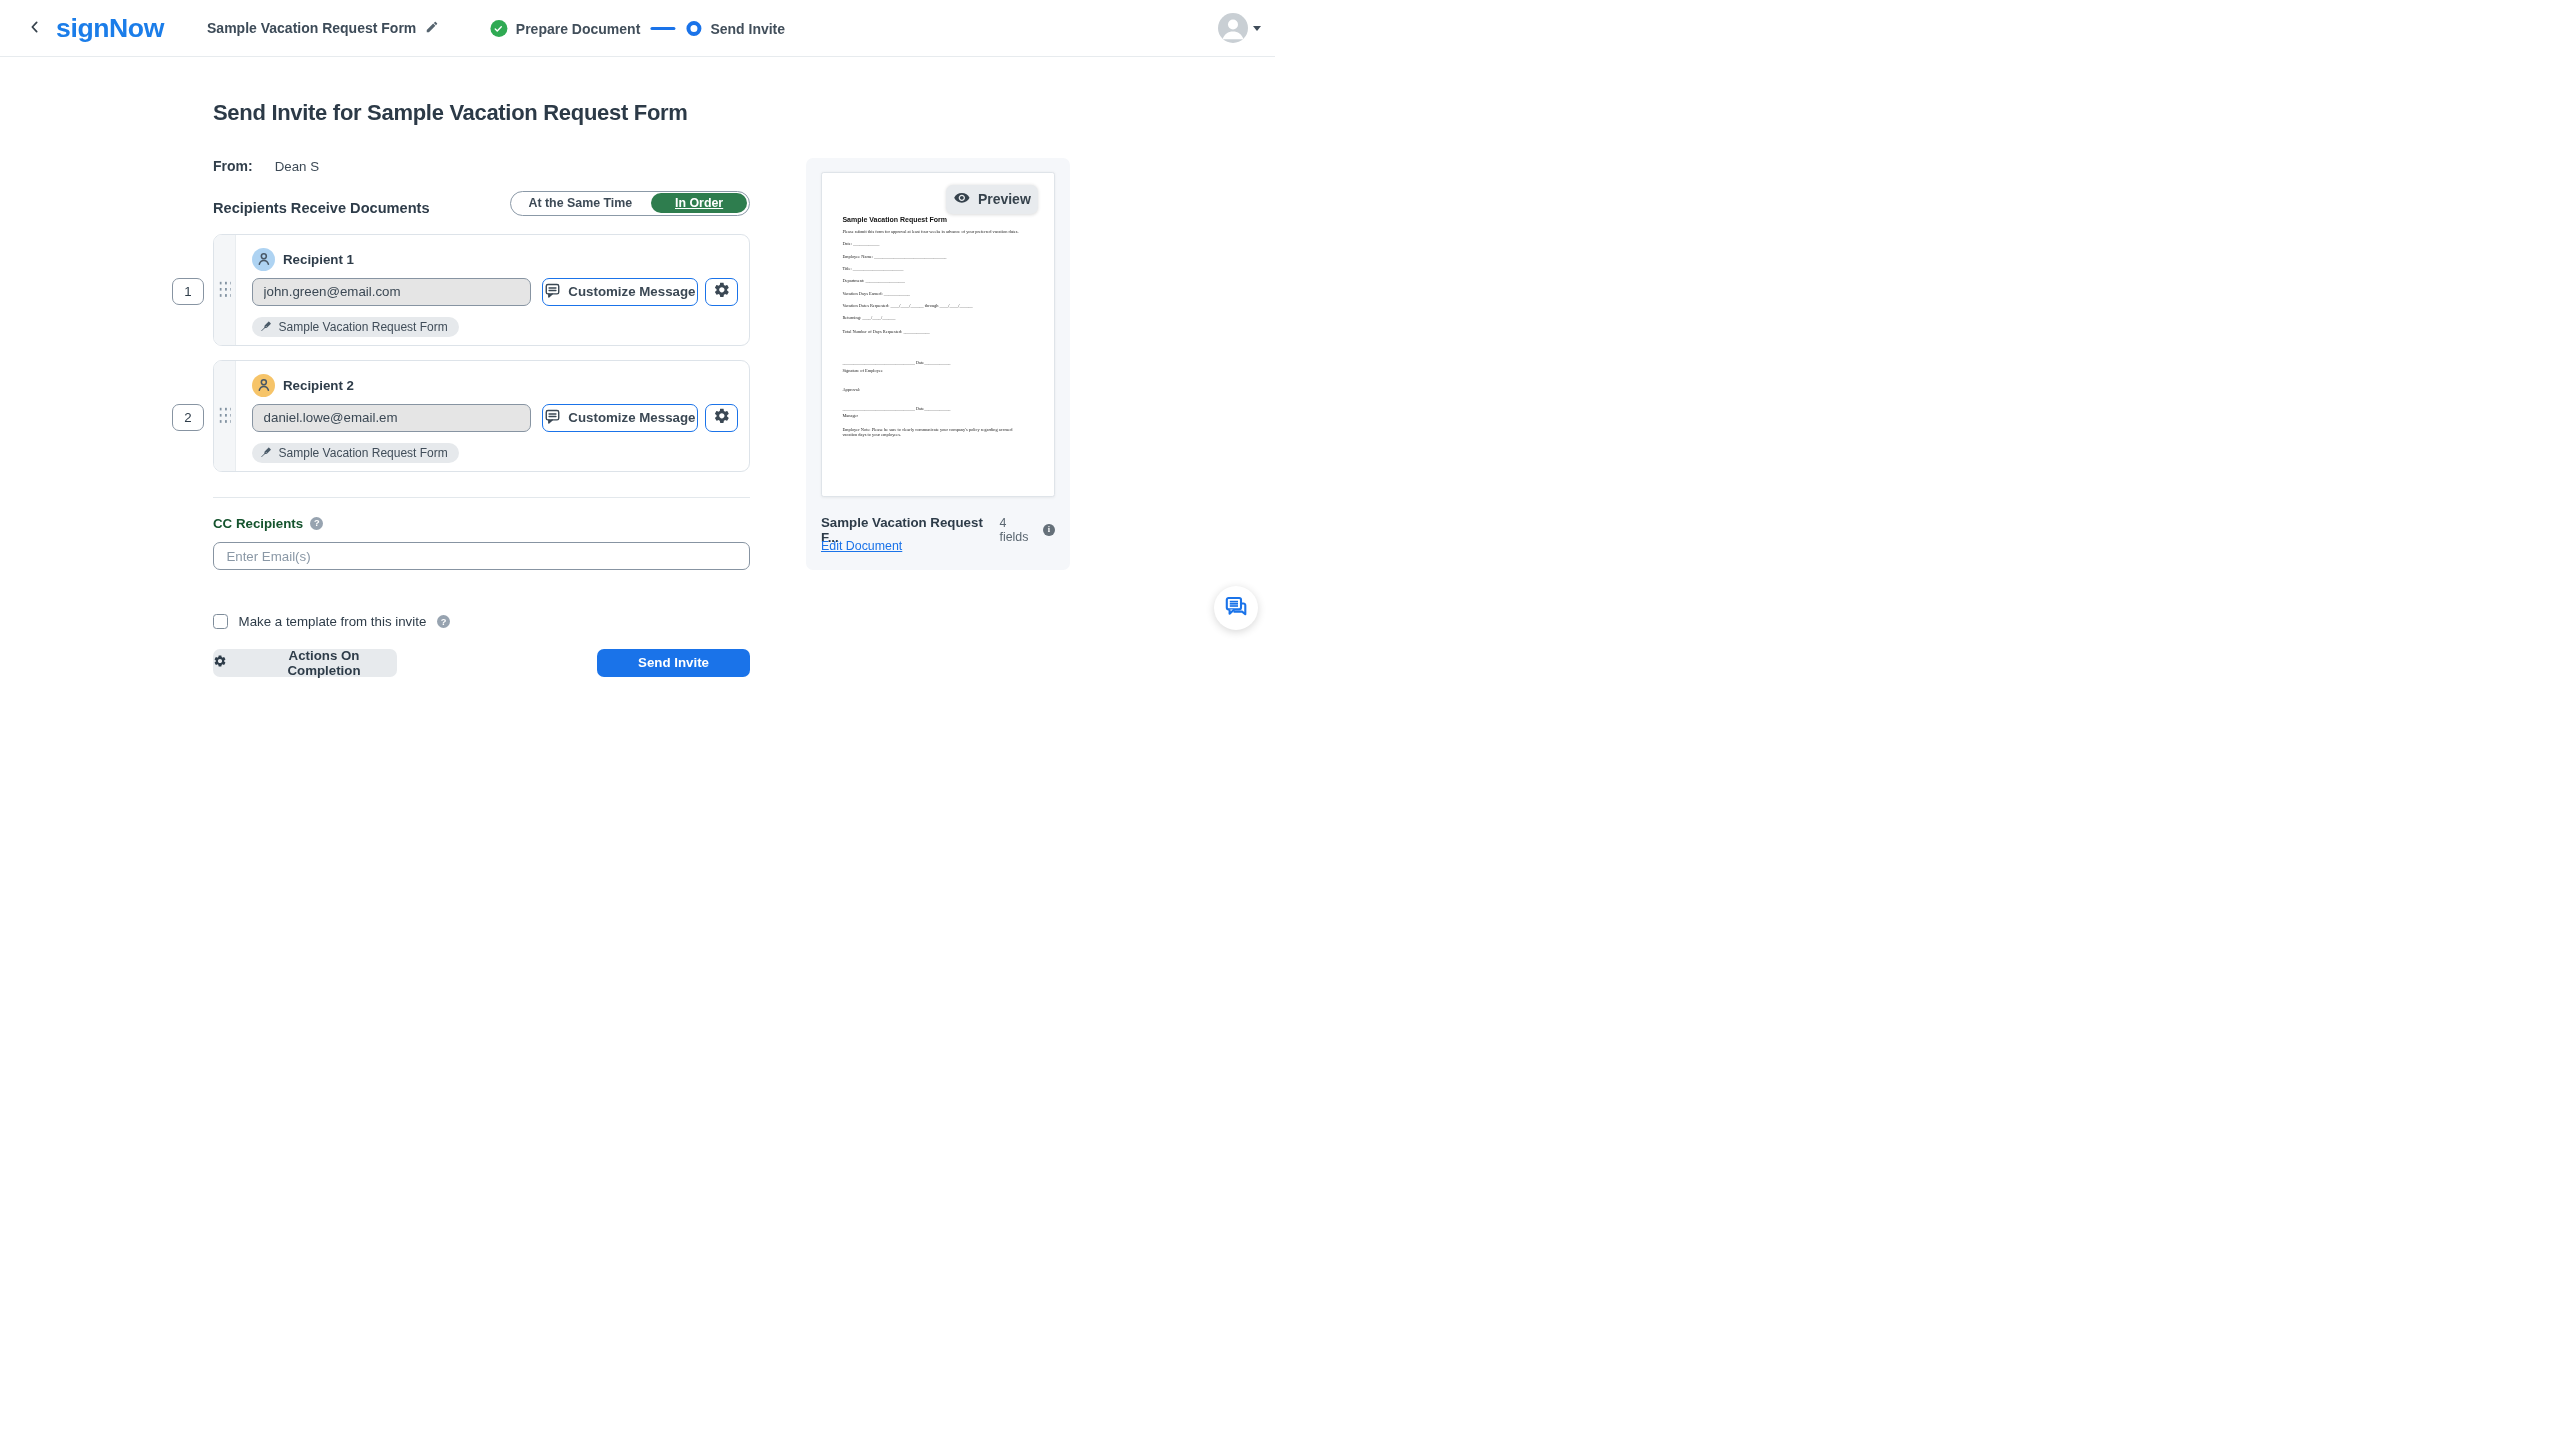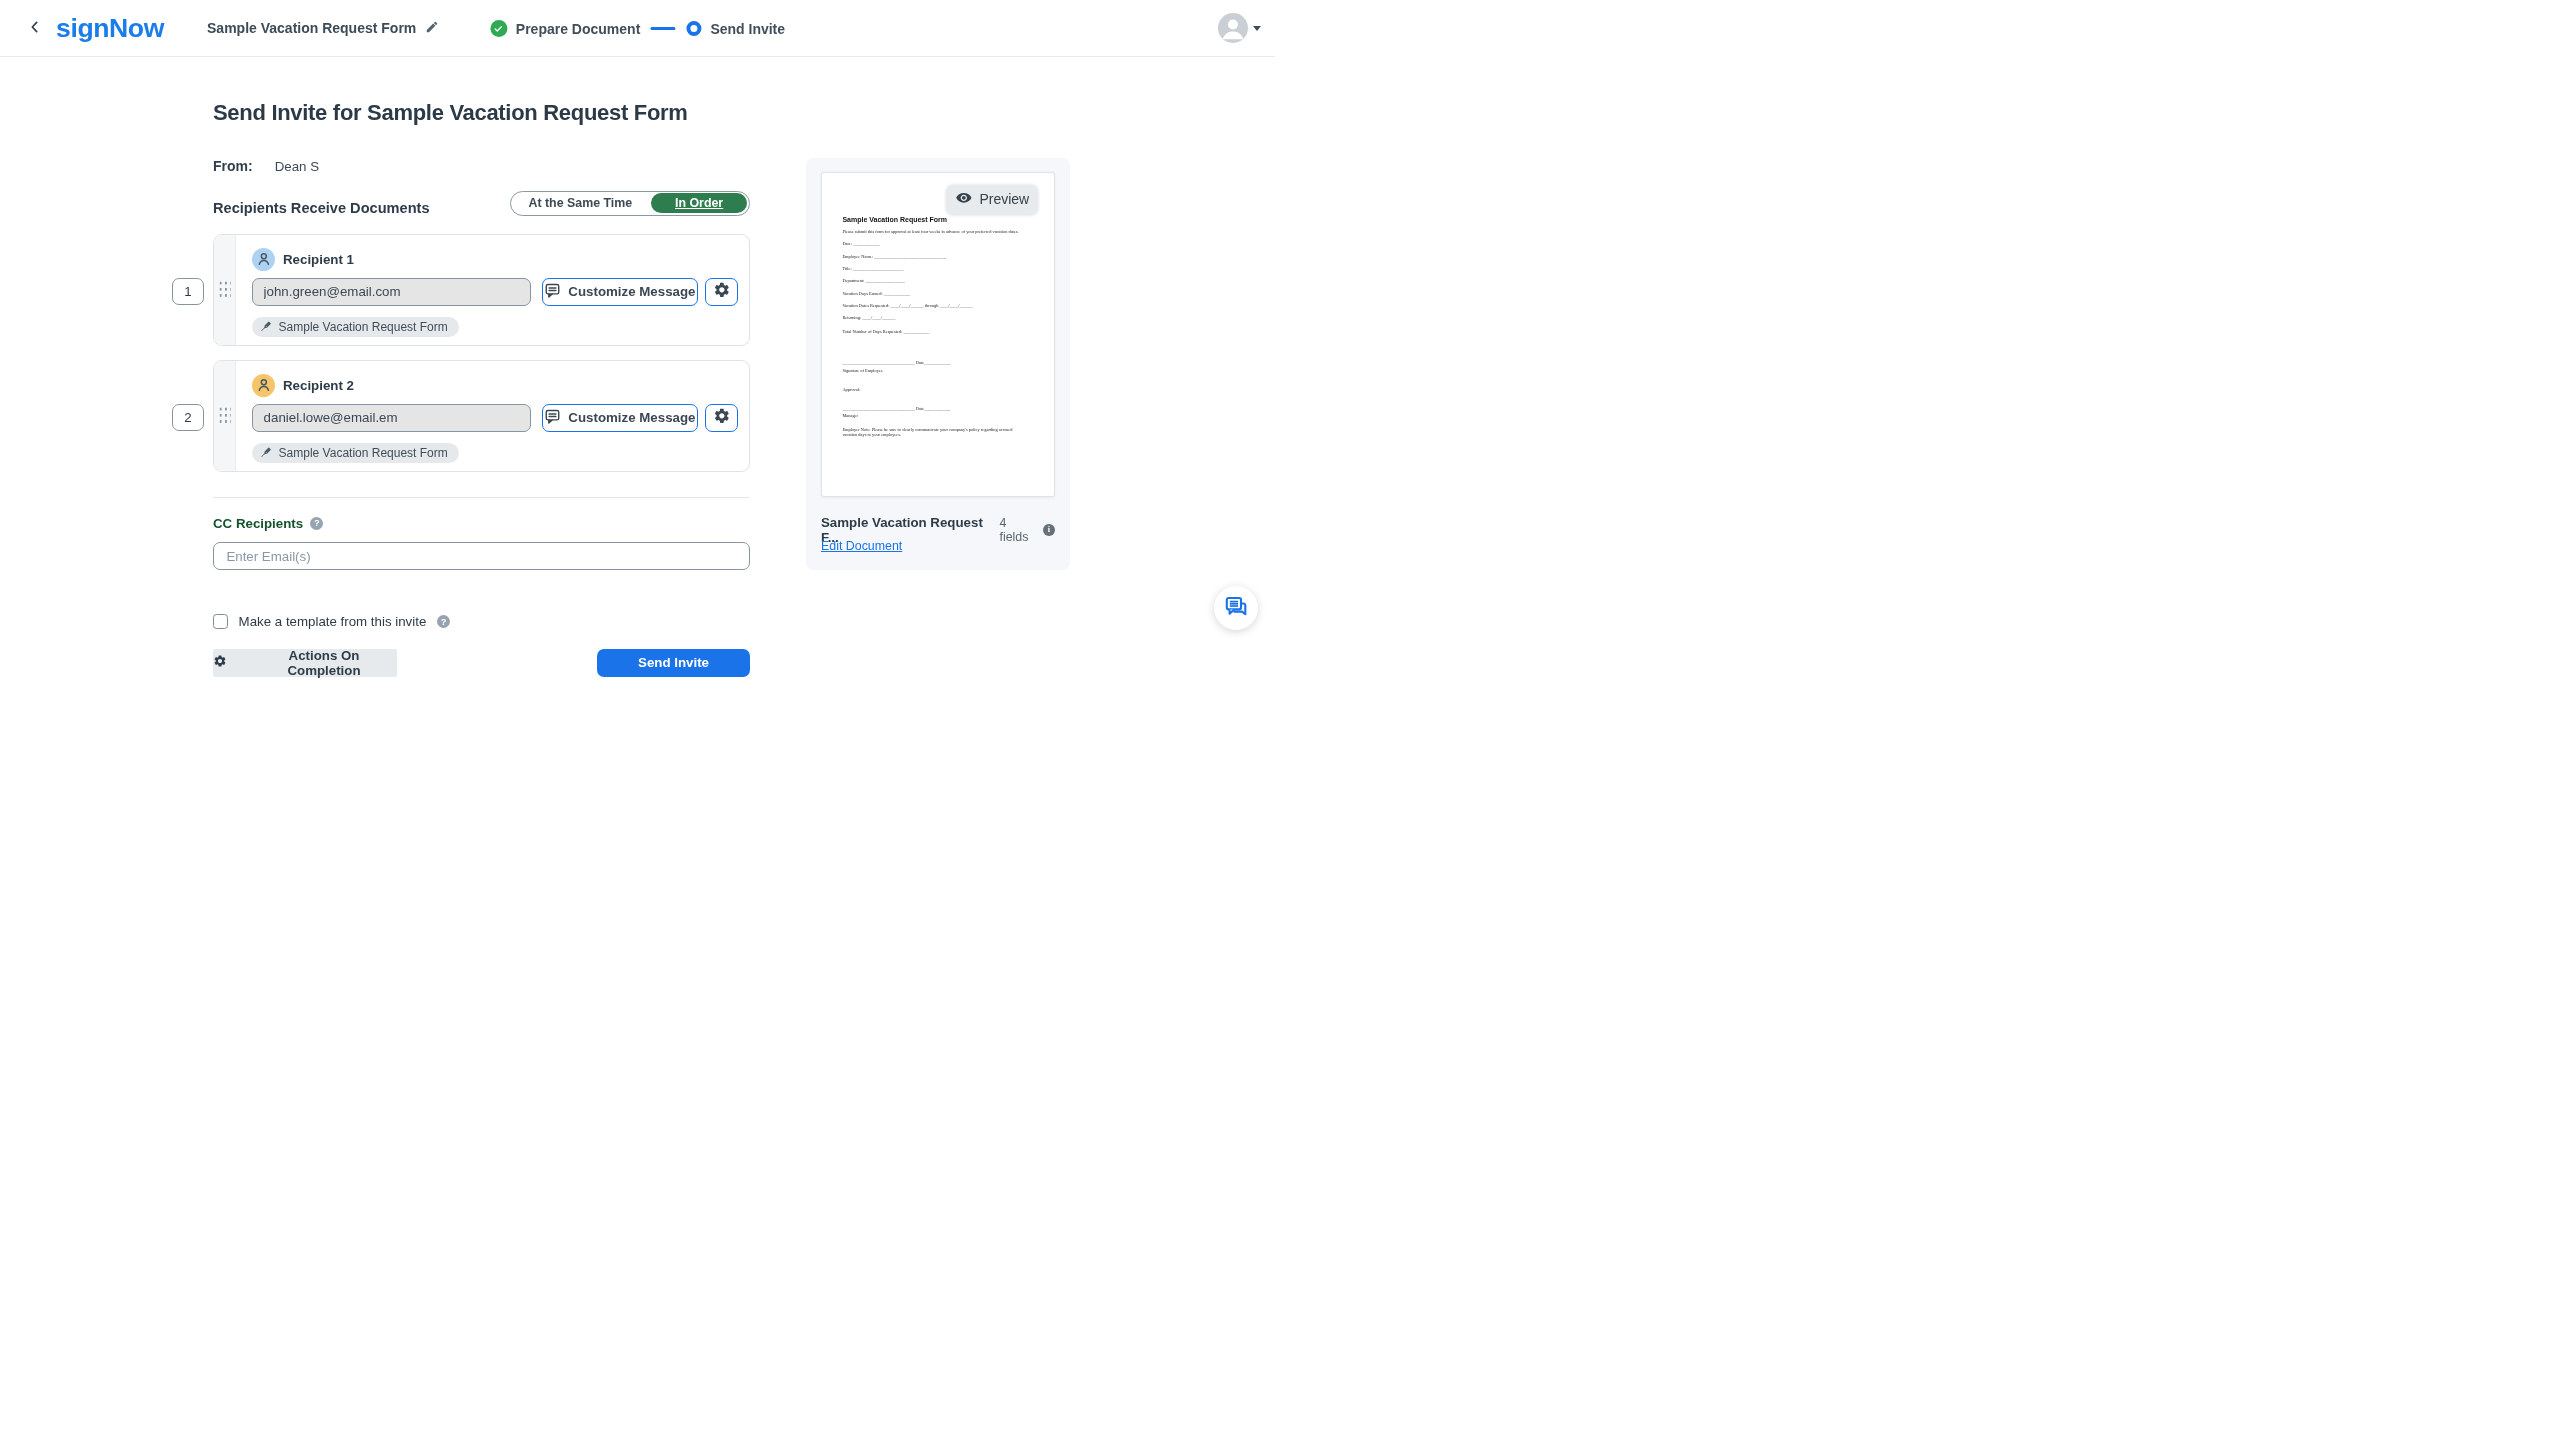--- a/index.html
+++ b/index.html
@@ -99,39 +99,39 @@
     margin-top:11.5px; width:100%; height:28px; border:1.3px solid #8794a2; border-radius:7px;
     padding:0 12.4px; font-size:13.3px; color:#3b4854; font-family:inherit;
   }
   .cc-input::placeholder { color:#8a98a6; opacity:1; }
   .checkbox-row { margin-top:44px; display:flex; align-items:center; gap:10.6px; }
   .checkbox { width:15px; height:15px; border:1.3px solid #7e8c9a; border-radius:3.5px; background:#fff; cursor:pointer; }
   .checkbox-label { font-size:13.3px; color:#2e3c49; }
   .buttons-row { margin-top:19.5px; display:flex; align-items:center; }
   .actions-btn {
     width:184px; height:28px; display:flex; align-items:center; justify-content:center; gap:24px;
-    background:#e7eaed; border:none; border-radius:2px; font-size:13.3px; font-weight:bold;
+    background:#e7eaed; border:none; border-radius:7px; font-size:13.3px; font-weight:bold;
     color:#2e3c49; font-family:inherit; cursor:pointer;
   }
   .send-btn {
     margin-left:auto; width:153px; height:28px; background:#1a73e9; border:none; border-radius:7px;
     color:#fff; font-size:13.3px; font-weight:bold; font-family:inherit; cursor:pointer;
   }
   
   .preview-panel { position:absolute; left:806px; top:158px; width:264px; height:412px; background:#f5f7fa; border-radius:7px; }
   .doc-card {
     position:absolute; left:15px; top:14px; width:234px; height:325px; background:#fff;
     border:0.9px solid #dfe4e9; border-radius:2.7px; box-shadow:0 0.9px 2.7px rgba(0,0,0,0.06);
     padding:43px 19.5px 0 20.4px; overflow:hidden;
   }
   .preview-btn {
     position:absolute; left:140px; top:26.6px; width:92px; height:29px; z-index:2;
     display:flex; align-items:center; justify-content:center; gap:7px;
     background:#e8ebee; border:none; border-radius:7px; box-shadow:0 0.9px 3.5px rgba(0,0,0,0.14);
-    font-size:14px; font-weight:400; color:#36424c; font-family:inherit; cursor:pointer;
+    font-size:14px; font-weight:700; color:#36424c; font-family:inherit; cursor:pointer;
   }
   .mini-title { font-family:"Liberation Sans", sans-serif; font-weight:bold; font-size:7px; color:#111; margin-bottom:6.2px; }
   .mini-line { font-family:"Liberation Serif", "DejaVu Serif", serif; font-size:4.4px; line-height:5.3px; color:#222; margin-bottom:7px; white-space:nowrap; }
   .mini-line.wrap { white-space:normal; width:177px; }
   .g9  { margin-top:8px; }
   .g30 { margin-top:26.6px; }
   .g16 { margin-top:14px; }
   .tight { margin-bottom:1.8px; }
   .doc-name-row { position:absolute; left:15px; top:357px; width:234px; display:flex; align-items:center; }
   .doc-name { font-size:13.3px; font-weight:bold; color:#2e3c49; }

